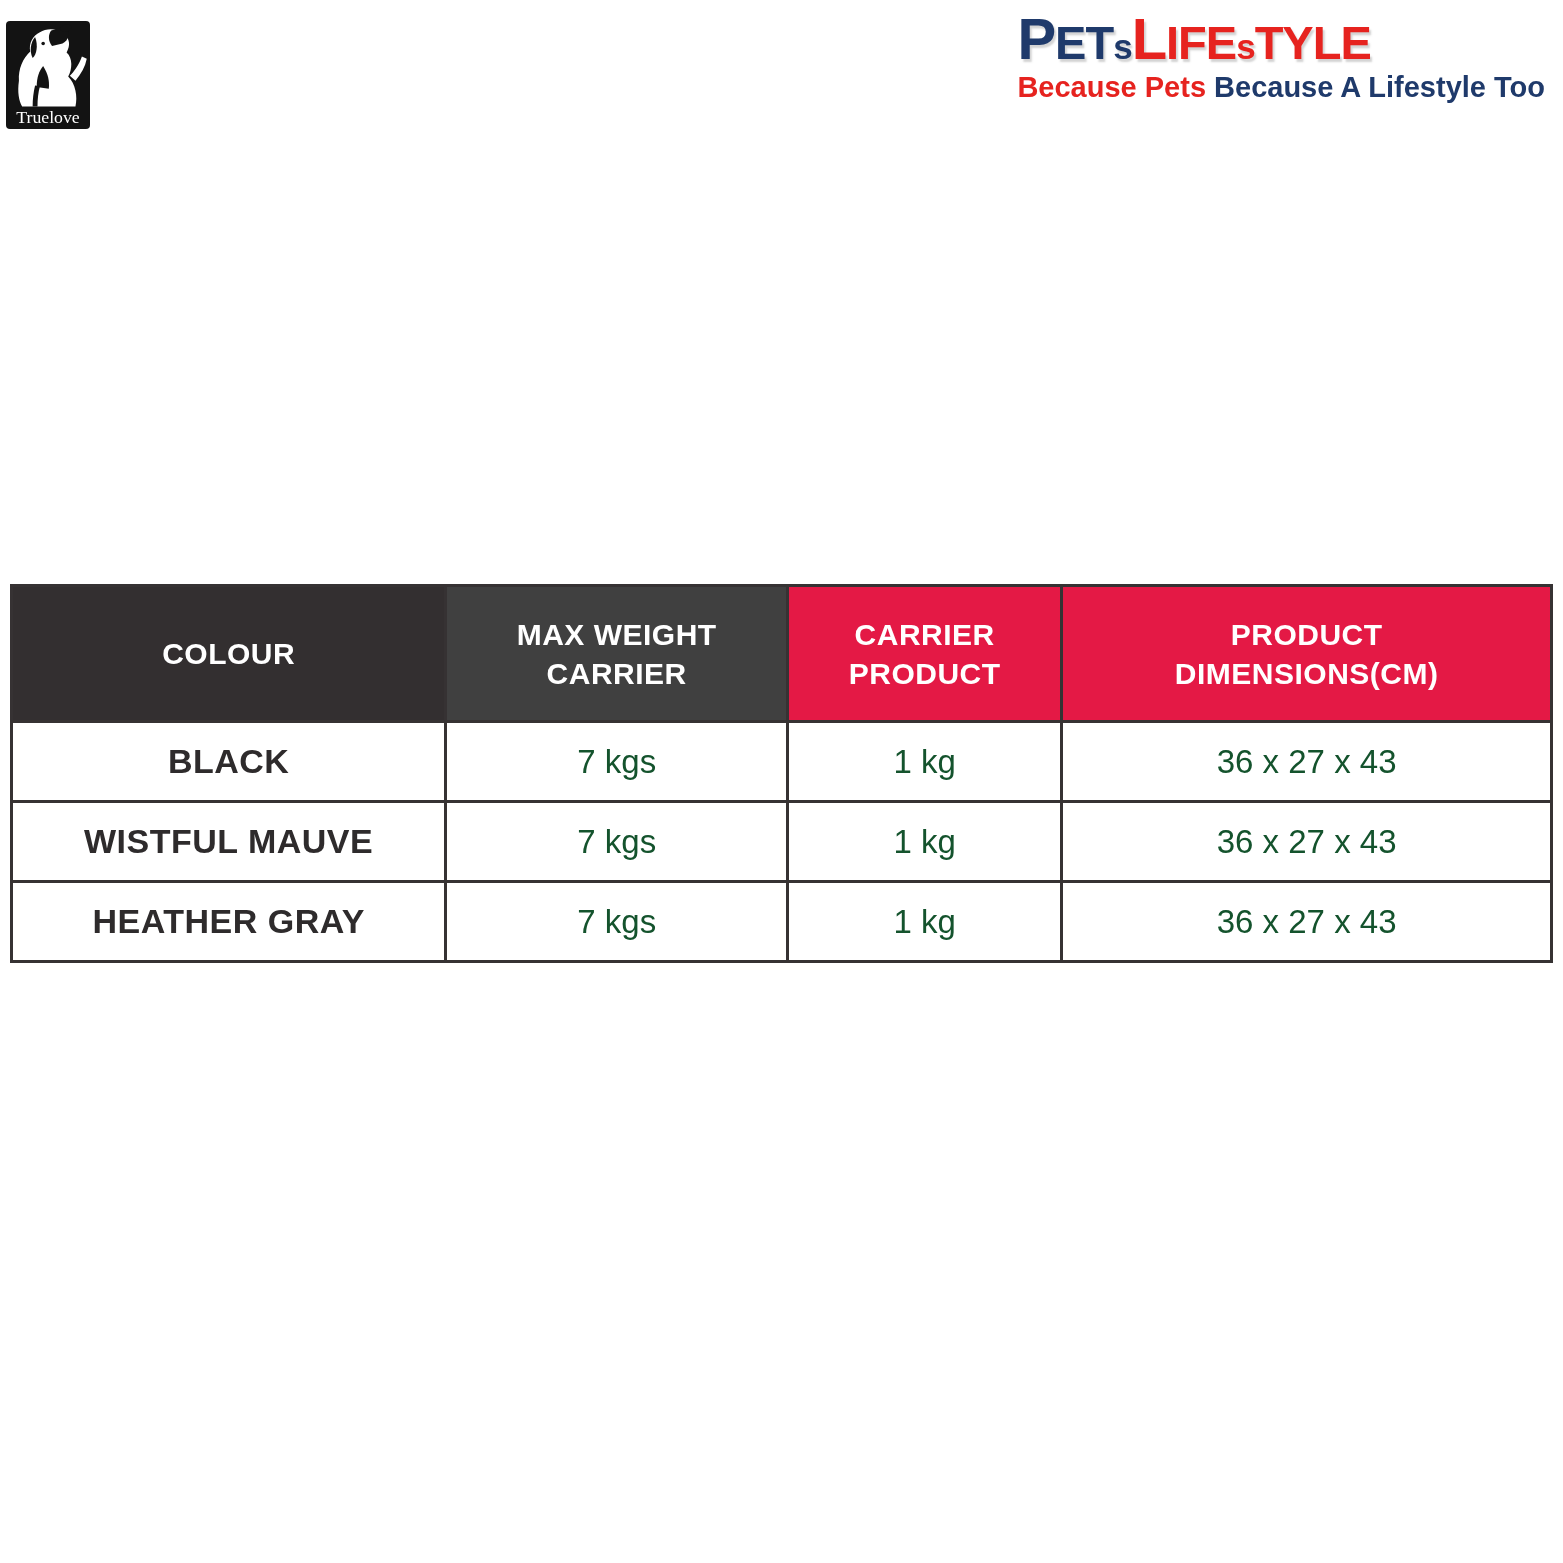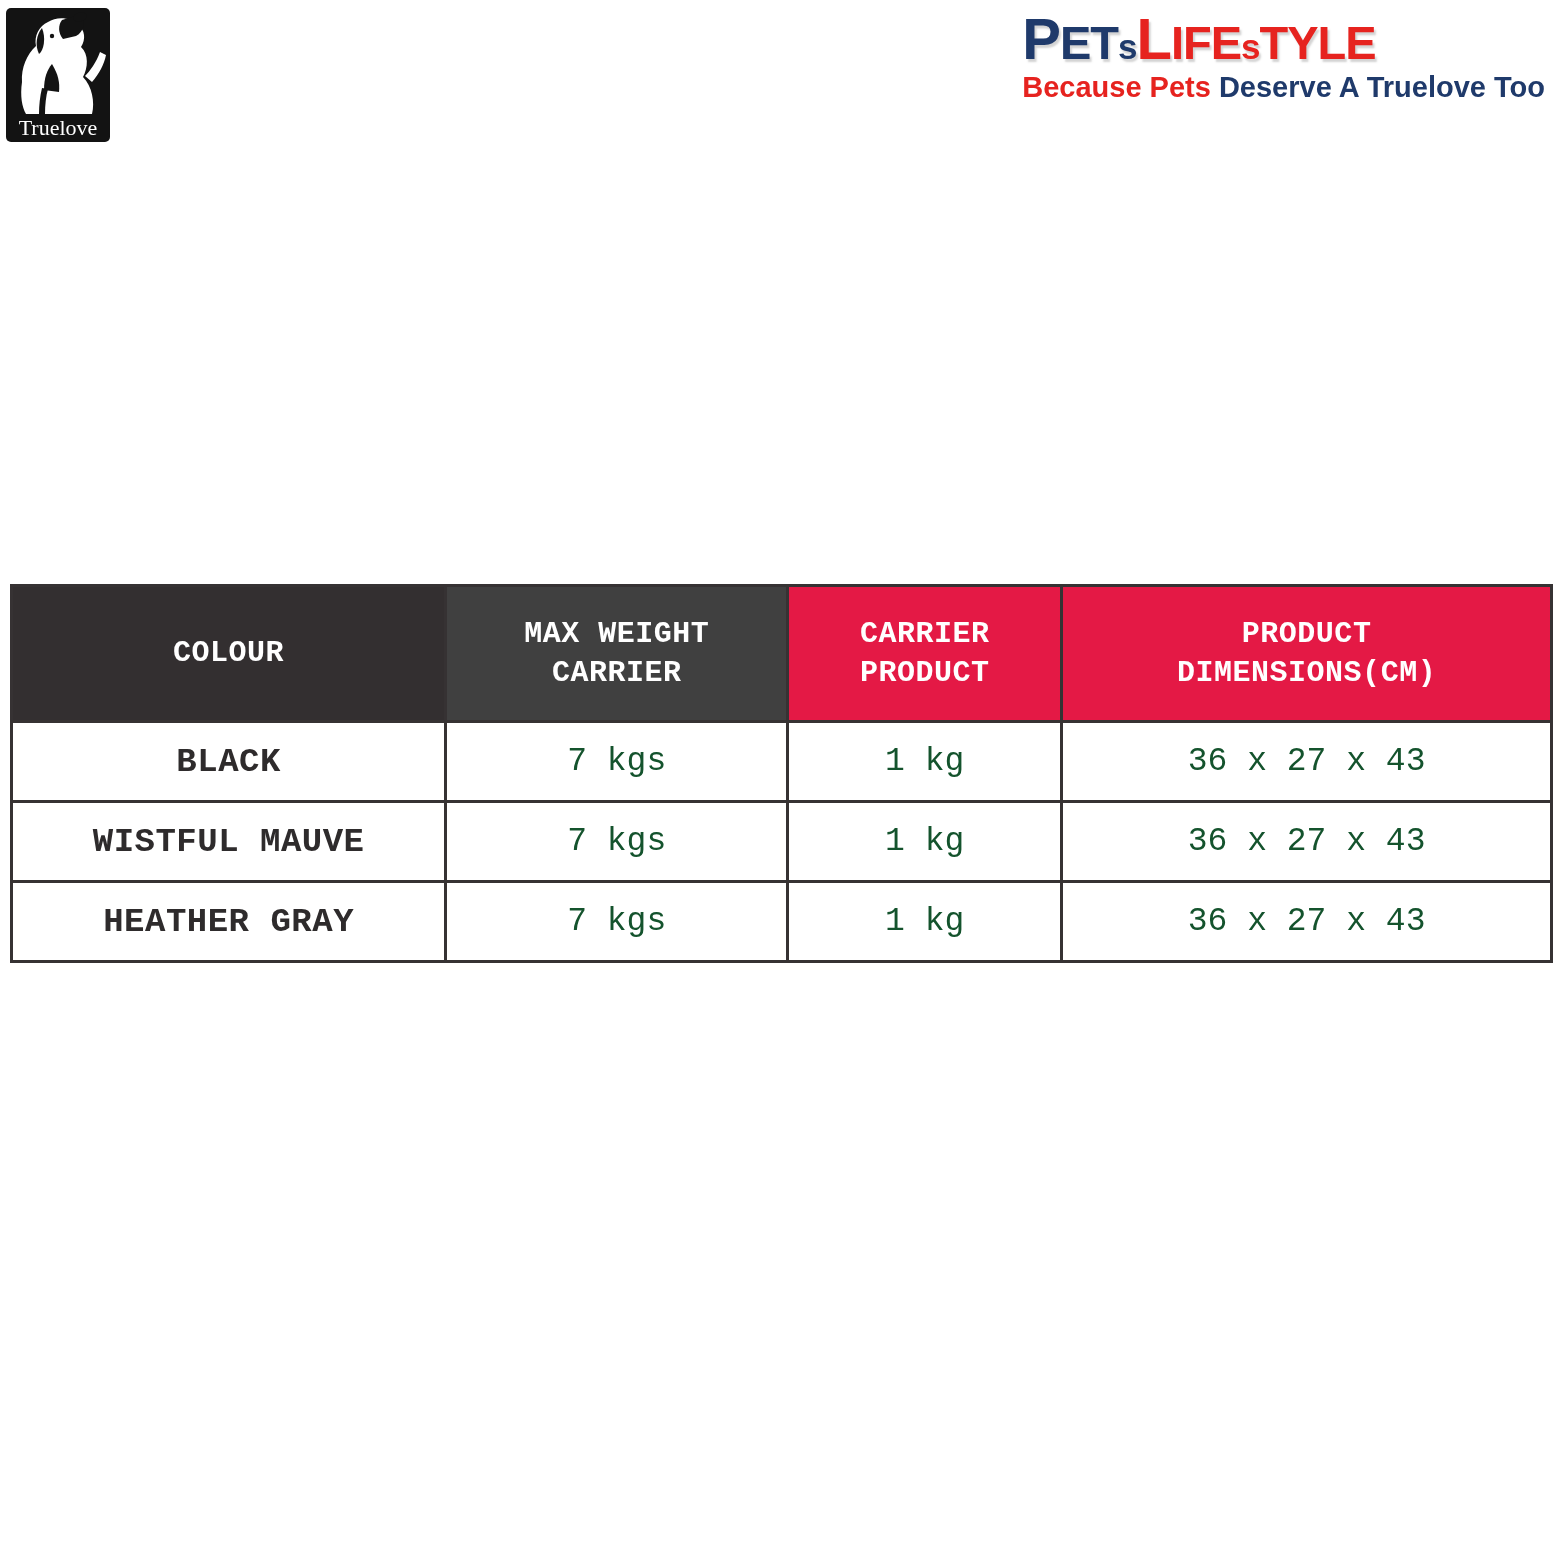--- a/index.html
+++ b/index.html
@@ -12,21 +12,21 @@
     height: 1563px;
     background: #ffffff;
     overflow: hidden;
   }
 
   
   .truelove {
     position: absolute;
     left: 6px;
     top: 8px;
-    width: 104px;
+    width: 84px;
     height: 134px;
   }
   .truelove svg { display: block; width: 100%; height: 100%; }
 
   
   .pl-logo {
     position: absolute;
     top: 10px;
     right: 18px;
     text-align: left;
@@ -54,21 +54,20 @@
   .spec-table-wrap {
     position: absolute;
     left: 10px;
     top: 584px;
     width: 1543px;
   }
   table.spec {
     border-collapse: collapse;
     table-layout: fixed;
     width: 100%;
-    font-family: Liberation Mono, monospace;
   }
   table.spec th, table.spec td {
     border: 3px solid #363233;
     text-align: center;
     vertical-align: middle;
     overflow: hidden;
   }
   table.spec th {
     height: 136px;
     color: #ffffff;
@@ -115,21 +114,21 @@
 
       <path d="M36,80 C34,88 33,97 33,106 L39,106 C39,97 40,88 42,81 Z" fill="#131313"></path>
 
       <path d="M86,74 C93,66 98,57 100,47 L94,44 C90,55 84,63 79,68 Z" fill="#ffffff"></path>
       <text x="52" y="127" text-anchor="middle" font-family="Liberation Serif, DejaVu Serif, serif" font-size="22" fill="#ffffff">Truelove</text>
     </svg>
   </div>
 
   <div class="pl-logo">
     <div class="pl-wordmark" id="pl-wordmark"><span class="xl" style="color: rgb(31, 58, 107);">P</span><span class="md" style="color: rgb(31, 58, 107);">ET</span><span class="sm" style="color: rgb(31, 58, 107);">s</span><span class="xl" style="color: rgb(230, 35, 31);">L</span><span class="md" style="color: rgb(230, 35, 31);">IFE</span><span class="sm" style="color: rgb(230, 35, 31);">s</span><span class="md" style="color: rgb(230, 35, 31);">TYLE</span></div>
-    <div class="pl-tagline" id="pl-tagline"><span style="color: rgb(230, 35, 31);">Because Pets </span><span style="color: rgb(31, 58, 107);">Deserve A Truelove Too</span></div>
+    <div class="pl-tagline" id="pl-tagline"><span style="color: rgb(230, 35, 31);">Because Pets </span><span style="color: rgb(31, 58, 107);">Because A Lifestyle Too</span></div>
   </div>
 
   <div class="spec-table-wrap">
     <table class="spec">
       <colgroup id="spec-colgroup">
           <col style="width: 28.2%;">
           <col style="width: 22.2%;">
           <col style="width: 17.8%;">
           <col style="width: 31.8%;">
         </colgroup>

